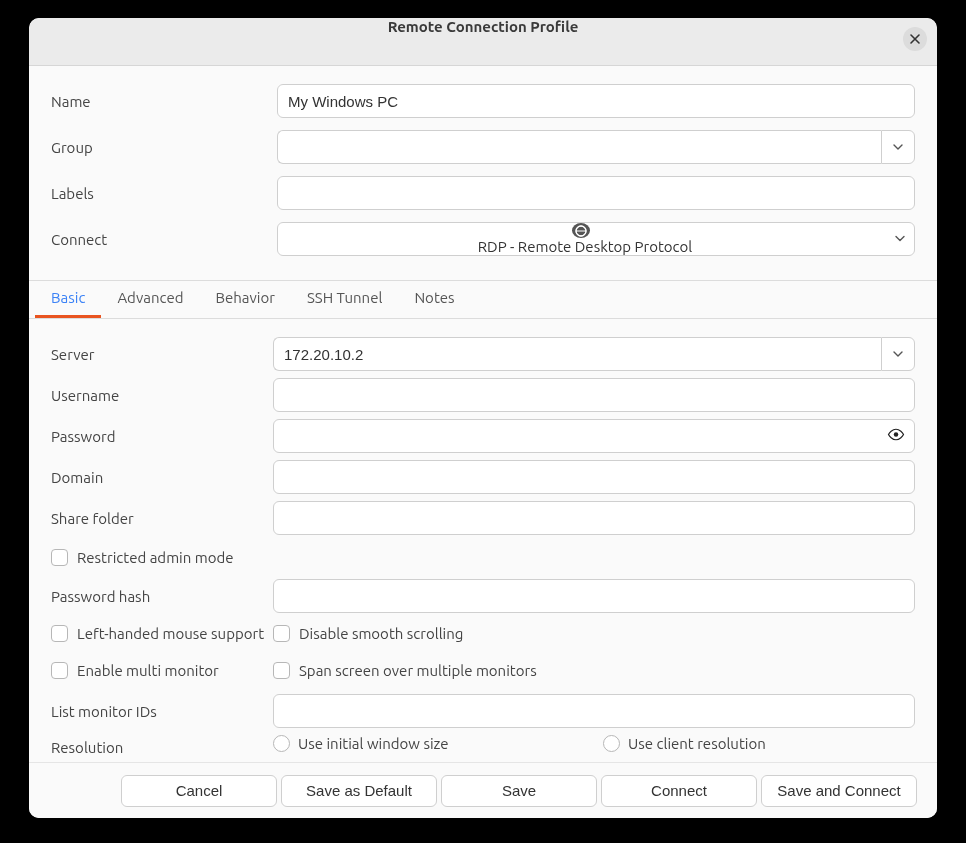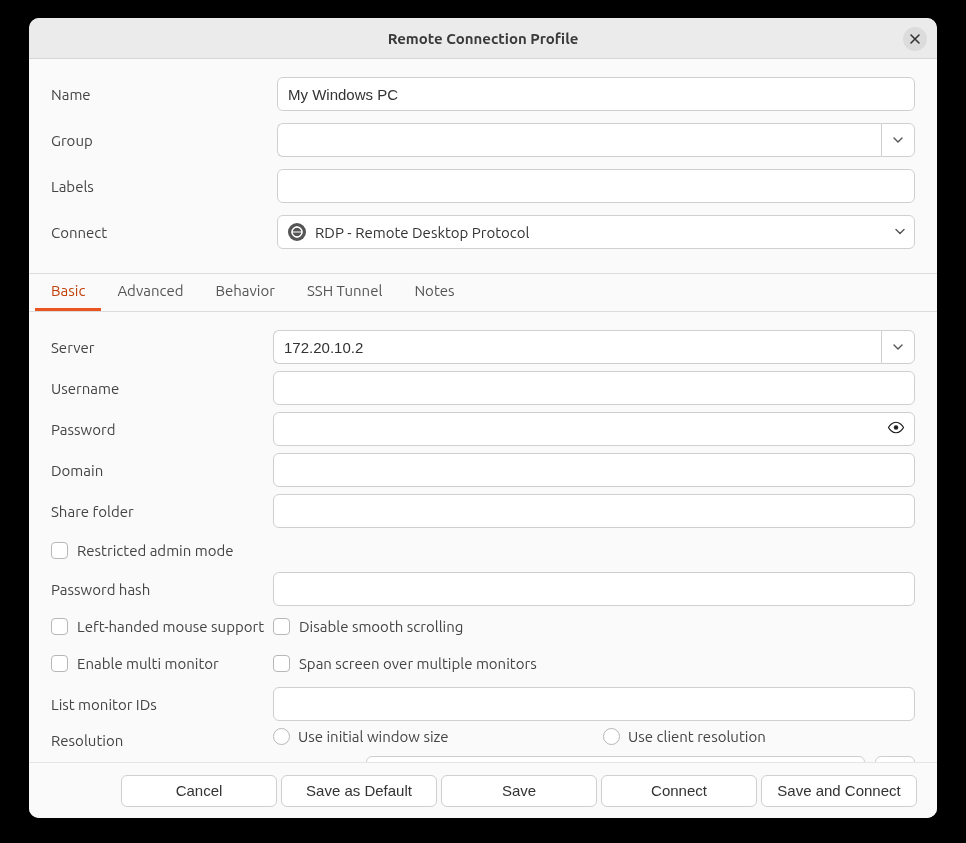--- a/index.html
+++ b/index.html
@@ -3,22 +3,22 @@
 <meta charset="utf-8">
 <style>
 * { box-sizing: border-box; margin: 0; padding: 0; }
 html, body { width: 966px; height: 843px; background: #000; font-family: "Ubuntu", "Segoe UI", "Helvetica Neue", Arial, sans-serif; font-size: 15px; color: #3d3d3d; }
 .window {
   position: absolute; left: 29px; top: 18px; width: 908px; height: 800px;
   background: #fafafa; border-radius: 10px; overflow: hidden;
   box-shadow: 0 0 0 1px rgba(0,0,0,.35), 0 8px 40px rgba(0,0,0,.5);
 }
 .titlebar {
-  height: 41px; background: #ebebeb; border-bottom: 1px solid #d6d6d6;
-  display: flex; align-items: center; justify-content: center; position: relative;
+  height: 48px; background: #ebebeb; border-bottom: 1px solid #d6d6d6;
+  display: flex; align-items: flex-start; justify-content: center; position: relative;
   border-radius: 10px 10px 0 0;
 }
 .titlebar .title { font-weight: 700; color: #3a3a3a; font-size: 15px; }
 .close-btn {
   position: absolute; right: 10px; top: 9px; width: 24px; height: 24px;
   border-radius: 50%; background: #dcdcdc; display: flex; align-items: center; justify-content: center;
   cursor: pointer; color: #444;
 }
 .close-btn svg { width: 12px; height: 12px; }
 .content { padding: 0; }
@@ -32,31 +32,31 @@
   background: #fff; padding: 0 10px; font-size: 15px; color: #333;
 }
 .combo { display: flex; align-items: center; position: relative; padding-right: 32px; }
 .combo .chev { position: absolute; right: 8px; top: 50%; transform: translateY(-50%); color: #555; }
 .combo-split { display: flex; flex: 1; }
 .combo-split input { border-top-right-radius: 0; border-bottom-right-radius: 0; border-right: none; }
 .combo-split .drop-btn {
   width: 34px; border: 1px solid #cfcfcf; border-top-right-radius: 6px; border-bottom-right-radius: 6px;
   display: flex; align-items: center; justify-content: center; background: #fff; cursor: pointer;
 }
-.proto-combo { display: flex; align-items: center; }
+.proto-combo { display: flex; align-items: center; flex-direction: column; }
 .proto-combo .proto-icon {
   width: 18px; height: 18px; border-radius: 50%; background: #555; margin-right: 9px;
   display: inline-flex; align-items: center; justify-content: center; color: #fff; font-size: 12px; font-weight: 700;
 }
 .tabs {
   display: flex; align-items: flex-end; height: 38px;
   border-bottom: 1px solid #dcdcdc; padding: 0 6px; background: #fafafa;
 }
 .tab { padding: 10px 16px 9px 16px; color: #555; cursor: pointer; border-bottom: 3px solid transparent; font-size: 15px; }
-.tab.active { color: #c2410c; border-bottom-color: #e95420; }
+.tab.active { color: #3b82f6; border-bottom-color: #e95420; }
 .tab-body { padding: 18px 22px 0 22px; height: 502px; overflow: hidden; }
 .frow { display: flex; align-items: center; margin-bottom: 7px; min-height: 34px; }
 .frow .flabel { width: 222px; color: #444; }
 .frow .ffield { flex: 1; display: flex; }
 .pw-wrap { position: relative; flex: 1; display: flex; }
 .pw-wrap .eye { position: absolute; right: 10px; top: 50%; transform: translateY(-50%); color: #333; }
 .chk-row { display: flex; align-items: center; margin-bottom: 7px; min-height: 30px; }
 .chk { display: inline-flex; align-items: center; gap: 9px; color: #444; cursor: pointer; }
 .chk .box { width: 17px; height: 17px; border: 1px solid #b7b7b7; border-radius: 4px; background: #fff; flex-shrink: 0; }
 .dual-chk { display: flex; align-items: center; }

